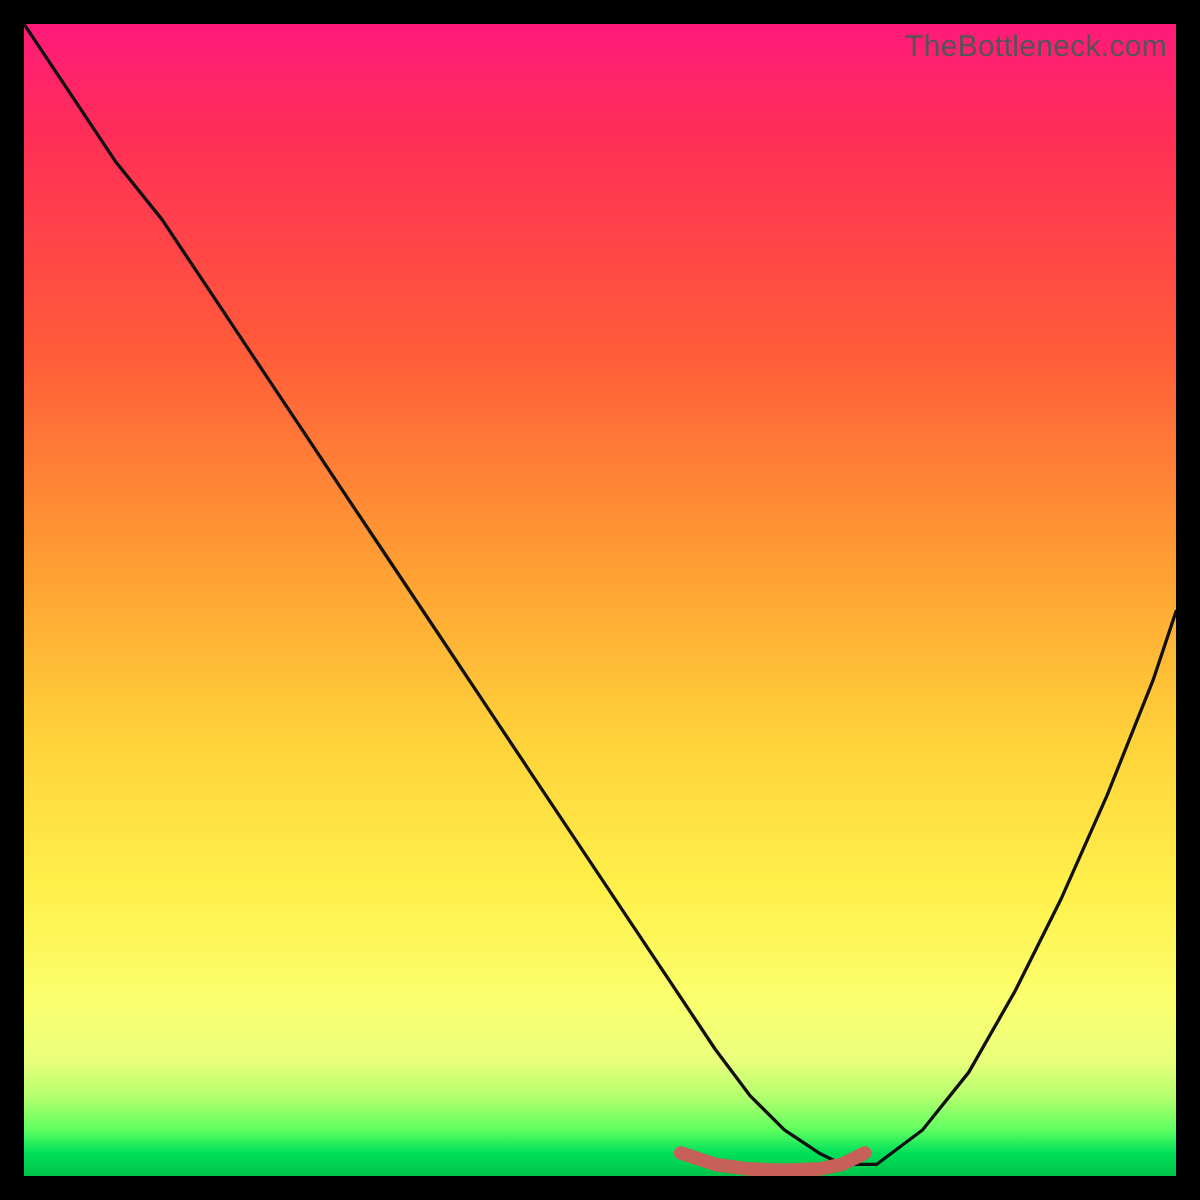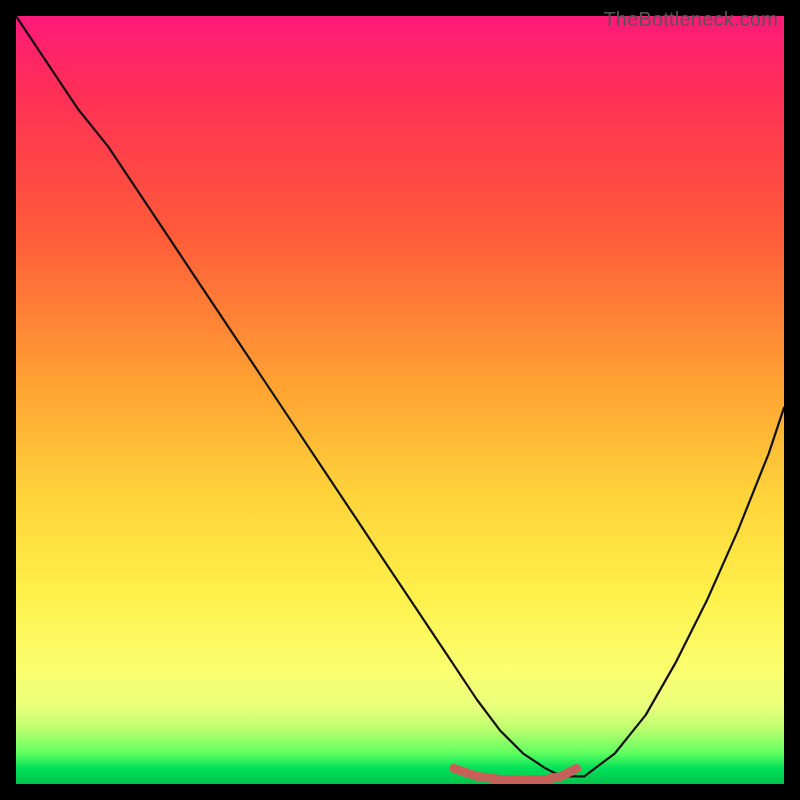--- a/index.html
+++ b/index.html
@@ -37,21 +37,21 @@
       #fbff6f 85%,
       #e9ff7c 90%,
       #b7ff6e 93%,
       #5fff60 96%,
       #00e05a 98%,
       #00c349 100%
     );
   }
   .attribution {
     position: absolute;
-    top: 8px;
+    top: 20px;
     right: 22px;
     color: #555;
     font-size: 20px;
     font-weight: 500;
     letter-spacing: 0.2px;
   }
   svg.curve {
     position: absolute;
     left: 0;
     top: 0;

